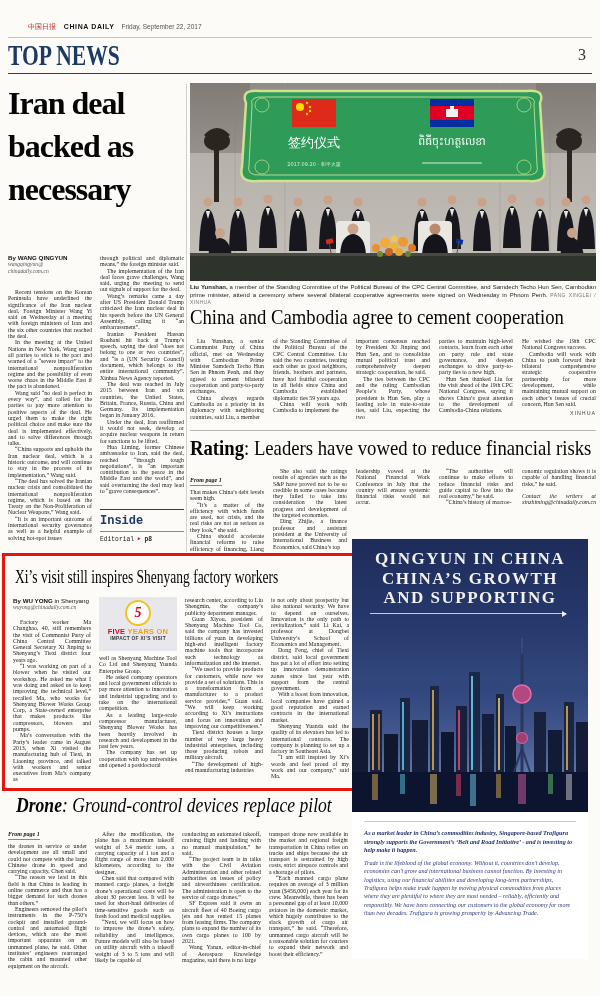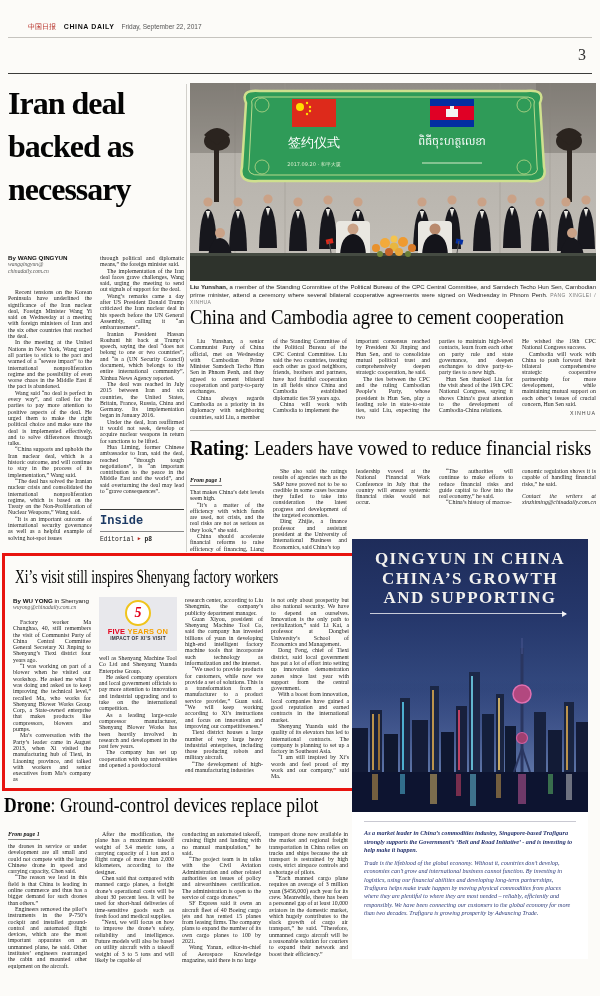--- a/index.html
+++ b/index.html
@@ -75,20 +75,23 @@
 <body>
 
 <div id="page">
 
   <div class="abs" id="masthead">
     <span class="cn">中国日报</span>
     <span class="brand">CHINA DAILY</span>
     <span>Friday, September 22, 2017</span>
   </div>
   <div class="rule" style="left:8px;top:37px;width:584px;background:#c6c4bf;"></div>
+  <div class="abs" id="topnews">
+    <span class="cond sx72">TOP NEWS</span>
+  </div>
   <div class="abs" id="pageno">3</div>
   <div class="rule dark" style="left:8px;top:73px;width:584px;height:1.3px;"></div>
 
   <div class="abs" id="iran-headline">Iran deal backed as necessary</div>
   <div class="abs" style="left:8px;top:254px;width:84px;">
     <div class="byline">By WANG QINGYUN</div>
     <div class="by-em">wangqingyun@</div>
     <div class="by-em">chinadaily.com.cn</div>
   </div>
   <div class="abs" style="left:8px;top:289px;width:84px;height:263px;overflow:hidden;">
@@ -344,21 +347,21 @@
       <div style="width:78px;overflow:hidden;" data-first-flush="true">
           <p class="bp">is not only about prosperity but also national security. We have to depend on ourselves. Innovation is the only path to revitalization,” said Li Kai, a professor at Dongbei University’s School of Economics and Management.</p>
           <p class="bp">Dong Feng, chief of Tiexi district, said local government has put a lot of effort into setting up innovation demonstration zones since last year with support from the central government.</p>
           <p class="bp">With a boost from innovation, local companies have gained a good reputation and earned contracts in the international market.</p>
           <p class="bp">Shenyang Yuanda said the quality of its elevators has led to international contracts. The company is planning to set up a factory in Southeast Asia.</p>
           <p class="bp">“I am still inspired by Xi’s words and feel proud of my work and our company,” said Ma.</p>
         </div>
     </div>
   </div>
 
-  <div class="abs news-h" style="left:4px;top:793px;">
+  <div class="abs news-h" style="left:16px;top:793px;font-style:italic;">
     <span class="cond sx80">
       <b>Drone</b><span>: Ground-control devices replace pilot</span>
     </span>
   </div>
   <div class="sec-cols" style="left:8px;top:822px;width:340px;height:170px;gap:8px;">
     <div style="width:79px;">
       <div class="frompage">From page 1</div>
       <div data-first-flush="true">
           <p class="bp">the drones in service or under development are all small and could not compete with the large Chinese drone in speed and carrying capacity, Chen said.</p>
           <p class="bp">“The reason we lead in this field is that China is leading in online commerce and thus has a bigger demand for such drones than others.”</p>

